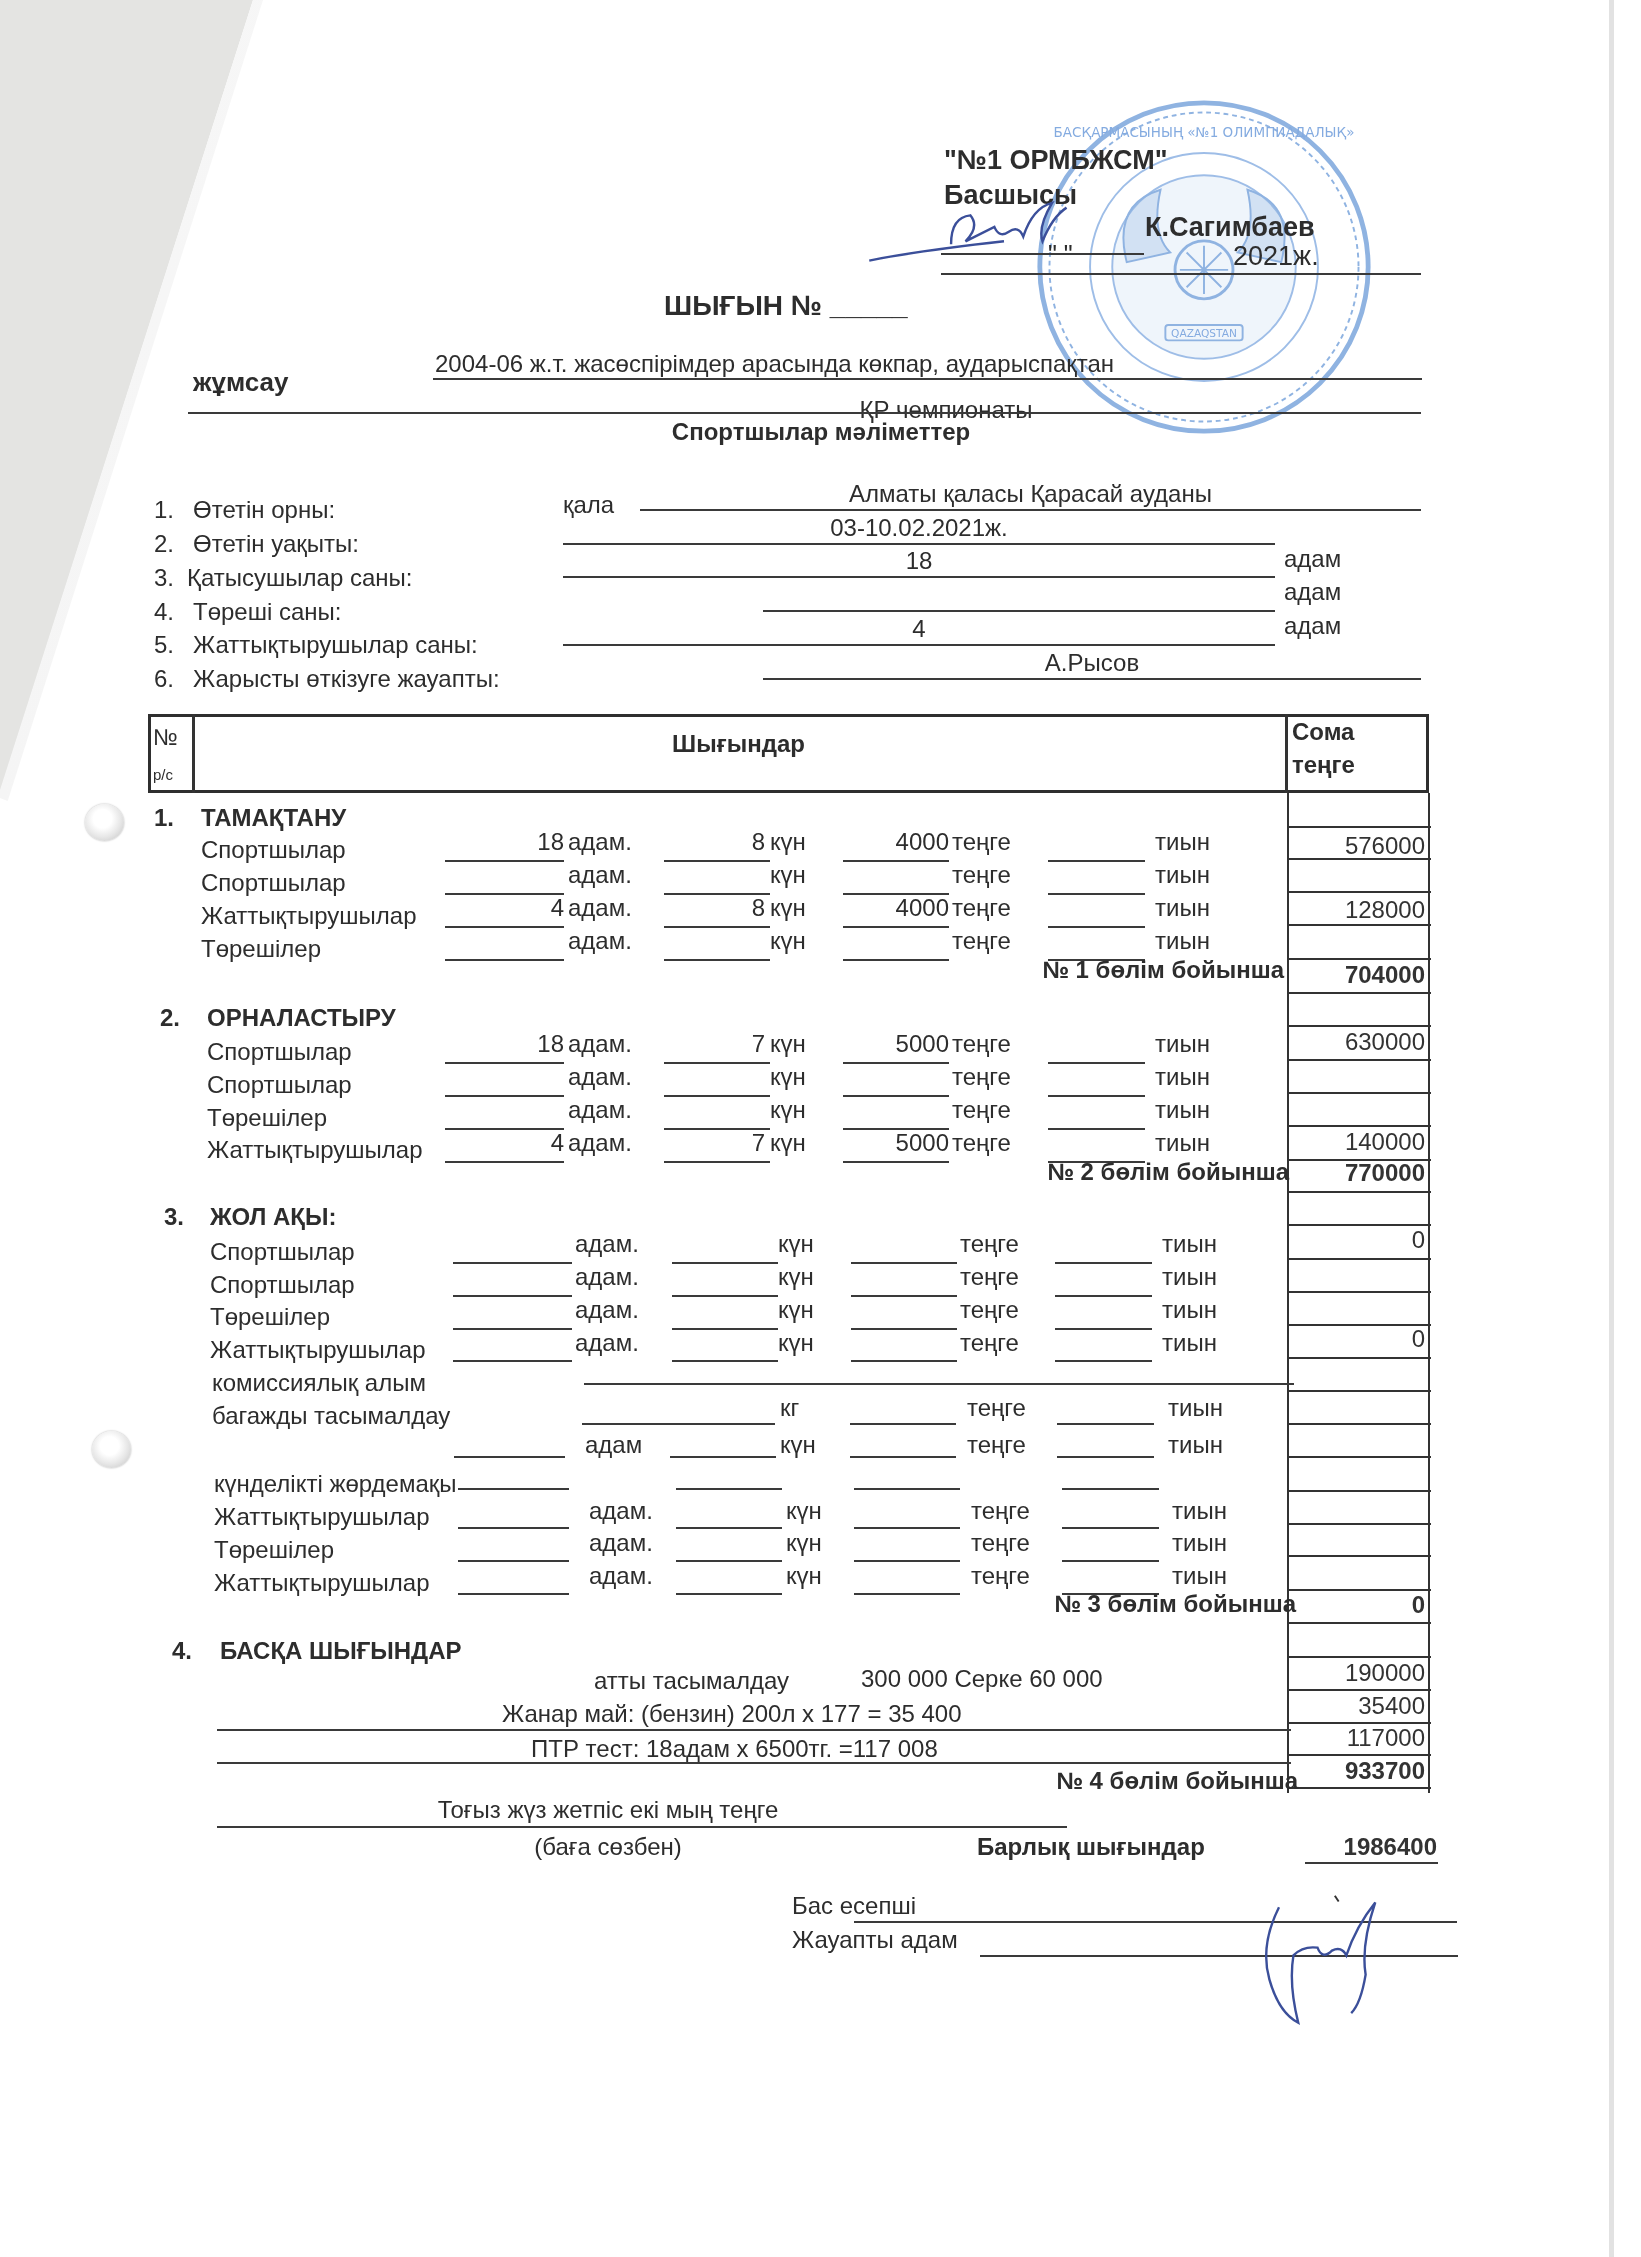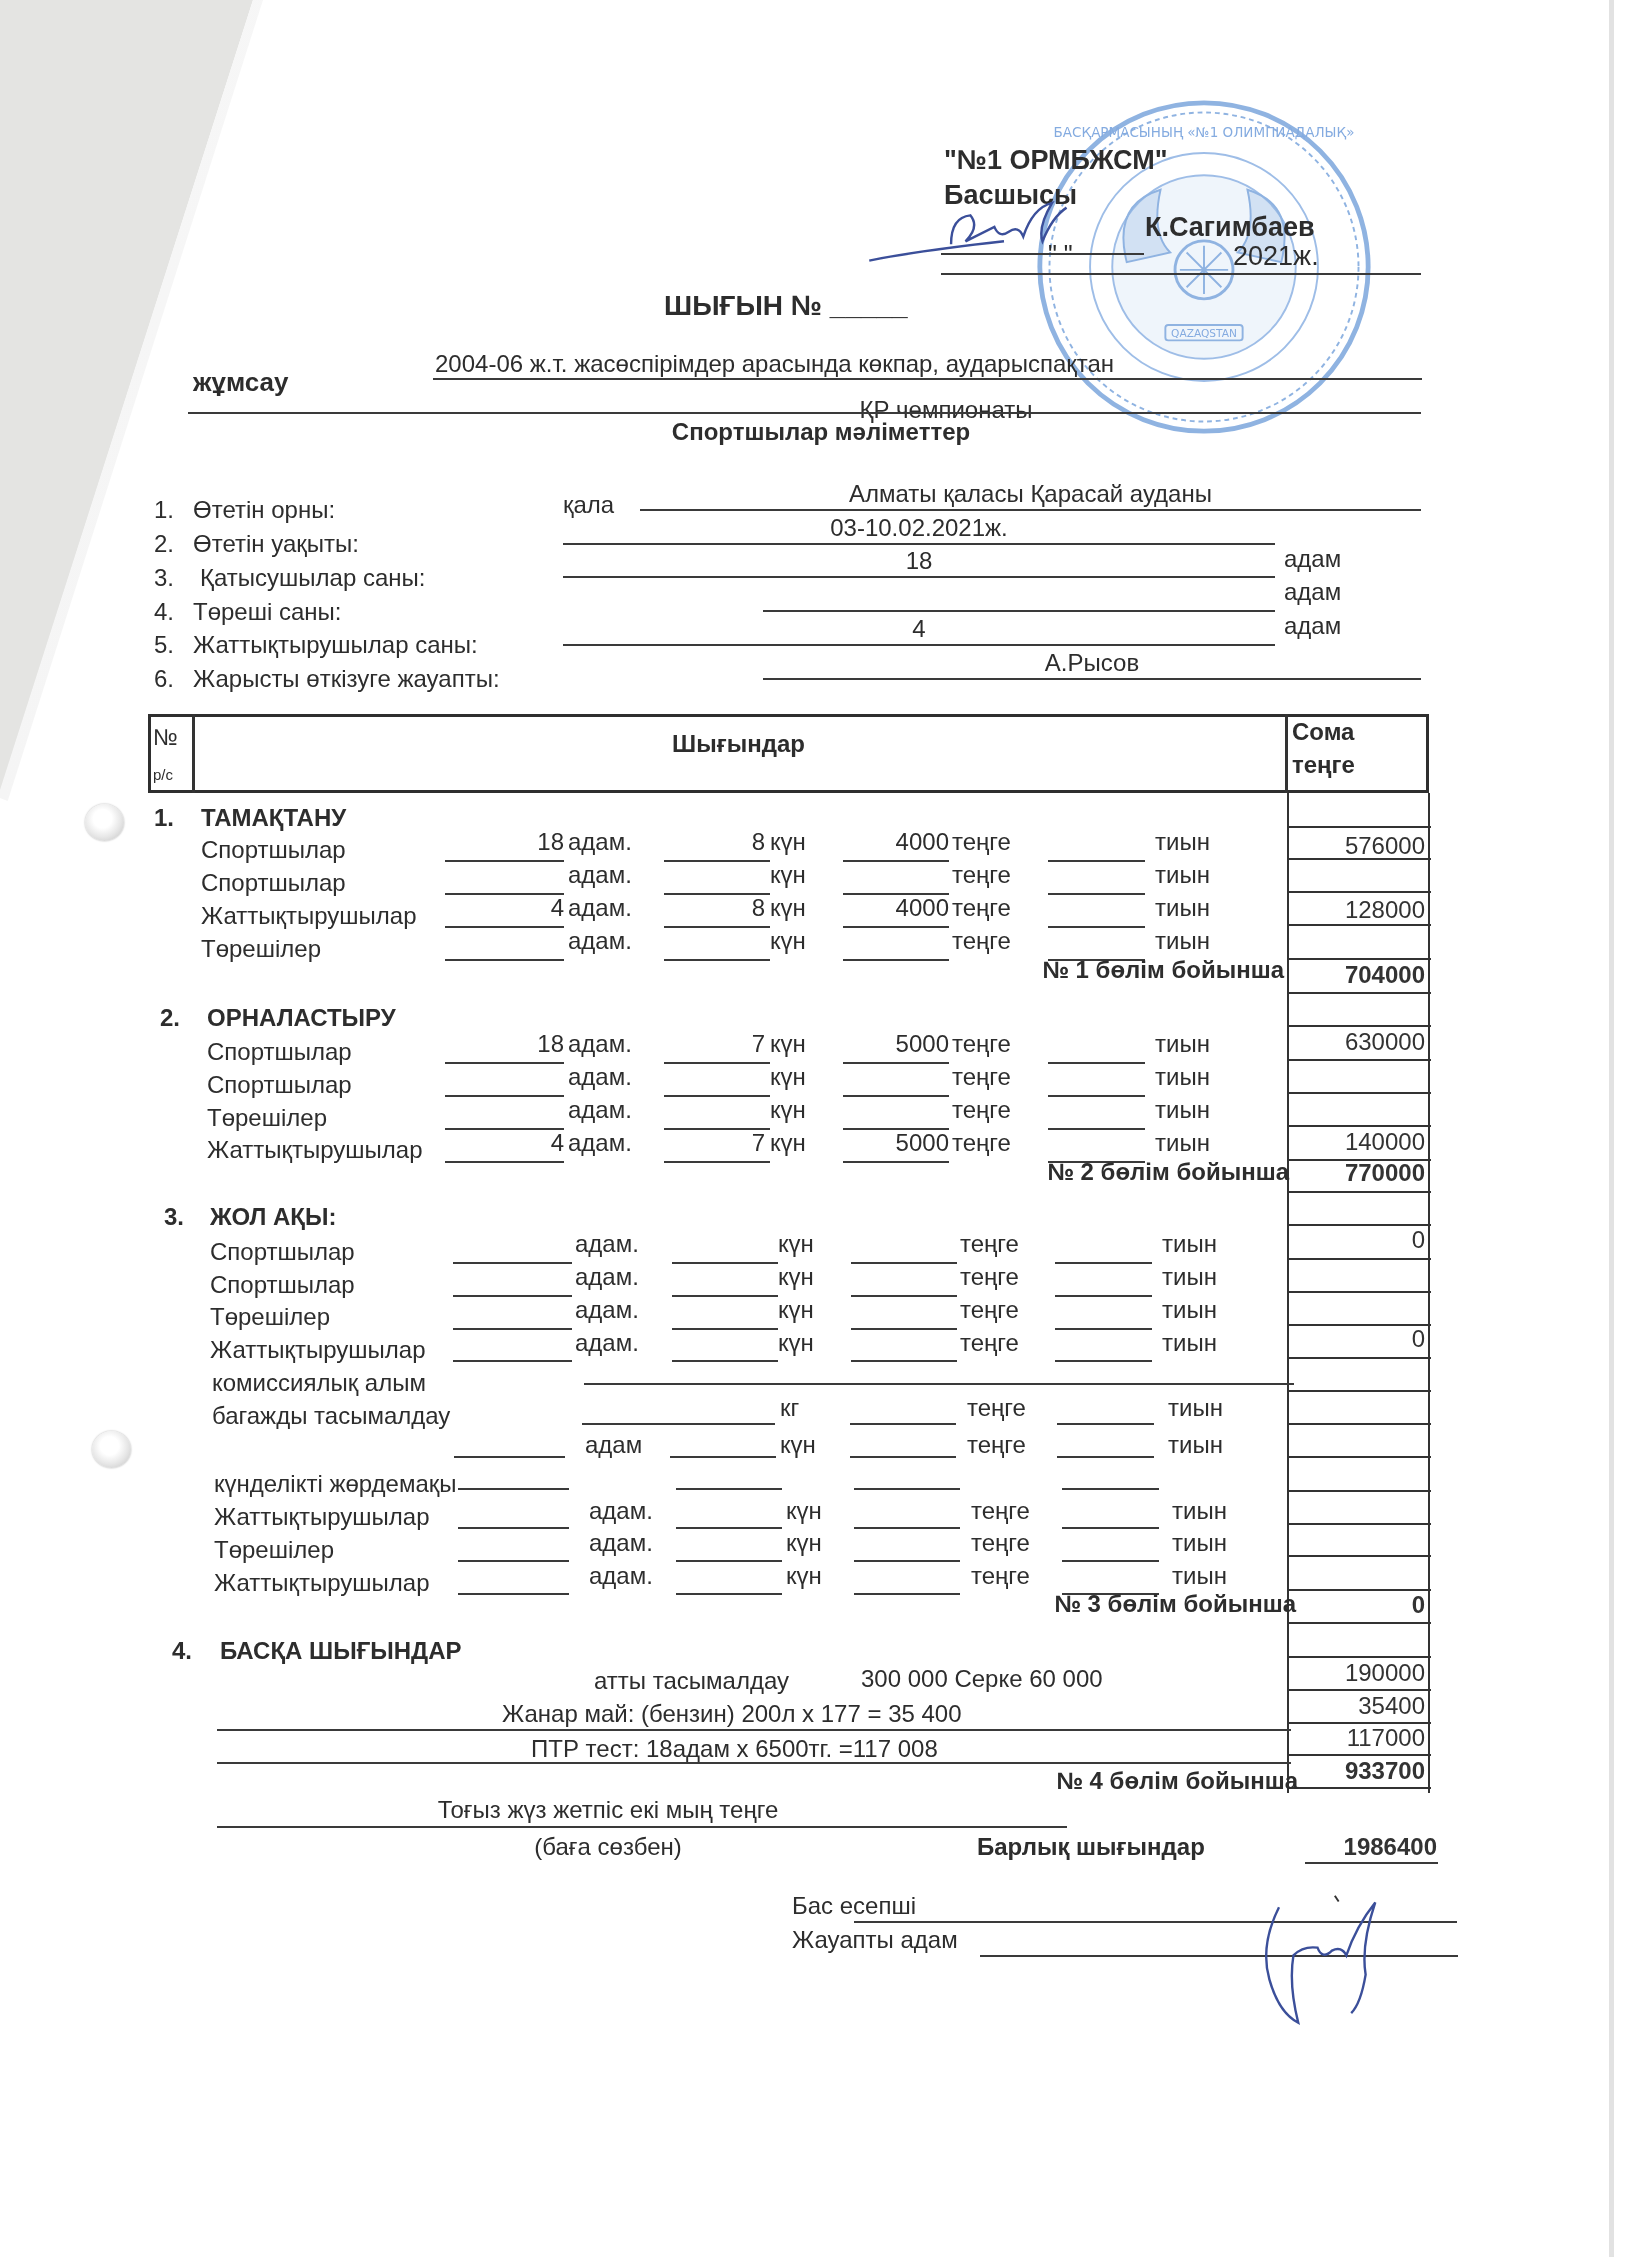--- a/index.html
+++ b/index.html
@@ -97,21 +97,21 @@
       <div class="line" style="left:640px;top:509px;width:781px;"></div>
     </div>
     <div>
       <div class="t" style="left:154px;top:530px;">2.</div>
       <div class="t" style="left:193px;top:530px;">Өтетін уақыты:</div>
       <div class="t c" style="left:563px;top:514px;width:712px;">03-10.02.2021ж.</div>
       <div class="line" style="left:563px;top:543px;width:712px;"></div>
     </div>
     <div>
       <div class="t" style="left:154px;top:564px;">3.</div>
-      <div class="t" style="left:200px;top:564px;">Қатысушылар саны:</div>
+      <div class="t" style="left:187px;top:564px;">Қатысушылар саны:</div>
       <div class="t c" style="left:563px;top:547px;width:712px;">18</div>
       <div class="line" style="left:563px;top:576px;width:712px;"></div>
       <div class="t" style="left:1284px;top:545px;">адам</div>
     </div>
     <div>
       <div class="t" style="left:154px;top:598px;">4.</div>
       <div class="t" style="left:193px;top:598px;">Төреші саны:</div>
       <div class="t c" style="left:763px;top:581px;width:512px;"></div>
       <div class="line" style="left:763px;top:610px;width:512px;"></div>
       <div class="t" style="left:1284px;top:578px;">адам</div>

